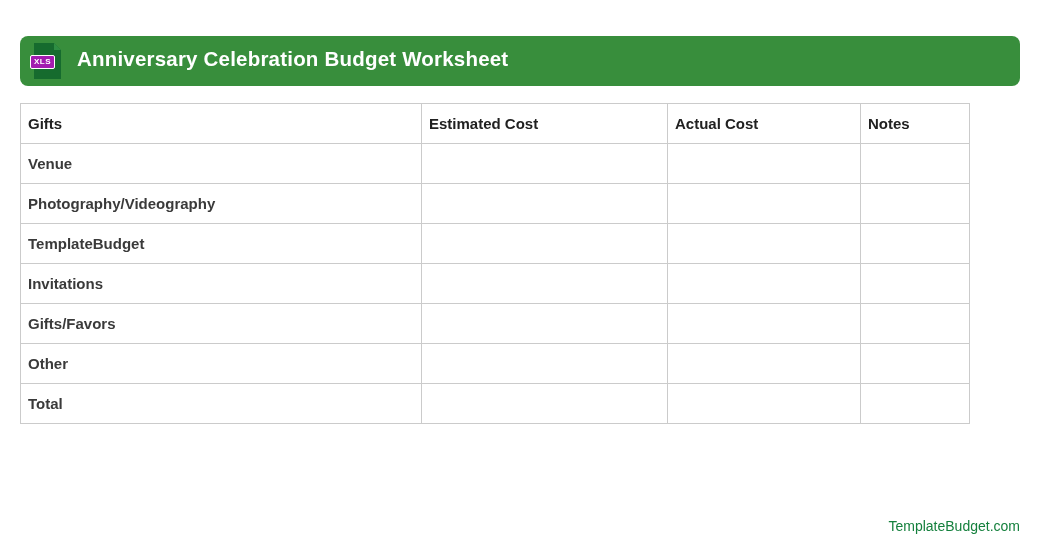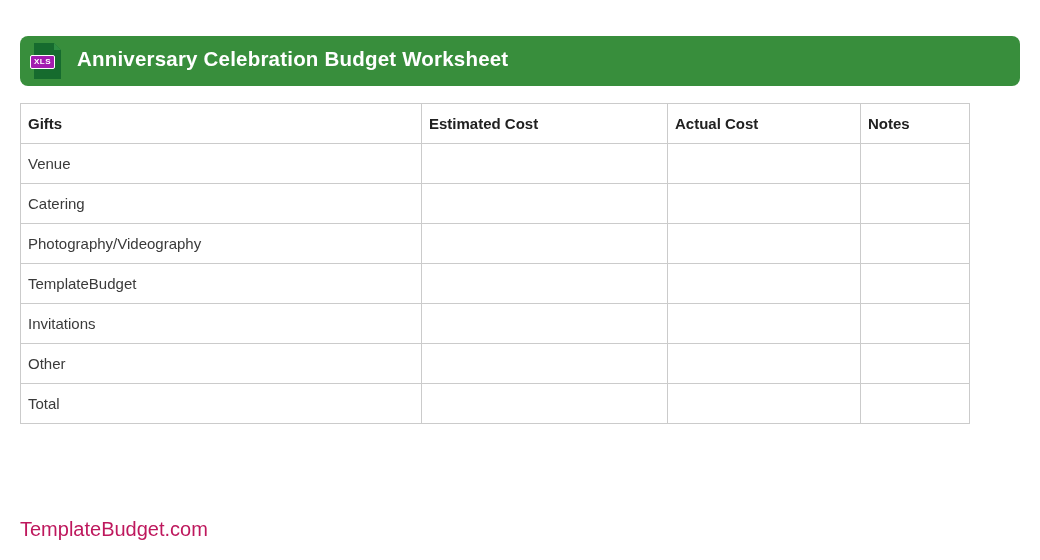--- a/index.html
+++ b/index.html
@@ -91,32 +91,32 @@
     vertical-align: middle;
     text-align: left;
     font-size: 15px;
   }
   .budget-table th {
     color: #212121;
     font-weight: 700;
   }
   .budget-table td {
     color: #3a3a3a;
-    font-weight: 400;
+    font-weight: 700;
   }
 
   
   .footer-credit {
     position: absolute;
     left: 20px;
     top: 518px;
     width: 1000px;
-    text-align: left;
-    color: #be185d;
-    font-size: 20px;
+    text-align: right;
+    color: #15803d;
+    font-size: 14px;
   }
 </style>
 </head>
 <body>
 
 <div class="title-bar">
   <span class="xls-icon">
     <span class="xls-doc"></span>
     <span class="xls-fold"></span>
     <span class="xls-badge">XLS</span>
@@ -140,39 +140,39 @@
     </tr>
   </thead>
   <tbody>
     <tr>
       <td>Venue</td>
       <td></td>
       <td></td>
       <td></td>
     </tr>
     <tr>
-      <td>Catering</td>
-      <td></td>
-      <td></td>
-      <td></td>
-    </tr>
-    <tr>
       <td>Photography/Videography</td>
       <td></td>
       <td></td>
       <td></td>
     </tr>
     <tr>
       <td>TemplateBudget</td>
       <td></td>
       <td></td>
       <td></td>
     </tr>
     <tr>
       <td>Invitations</td>
+      <td></td>
+      <td></td>
+      <td></td>
+    </tr>
+    <tr>
+      <td>Gifts/Favors</td>
       <td></td>
       <td></td>
       <td></td>
     </tr>
     <tr>
       <td>Other</td>
       <td></td>
       <td></td>
       <td></td>
     </tr>

